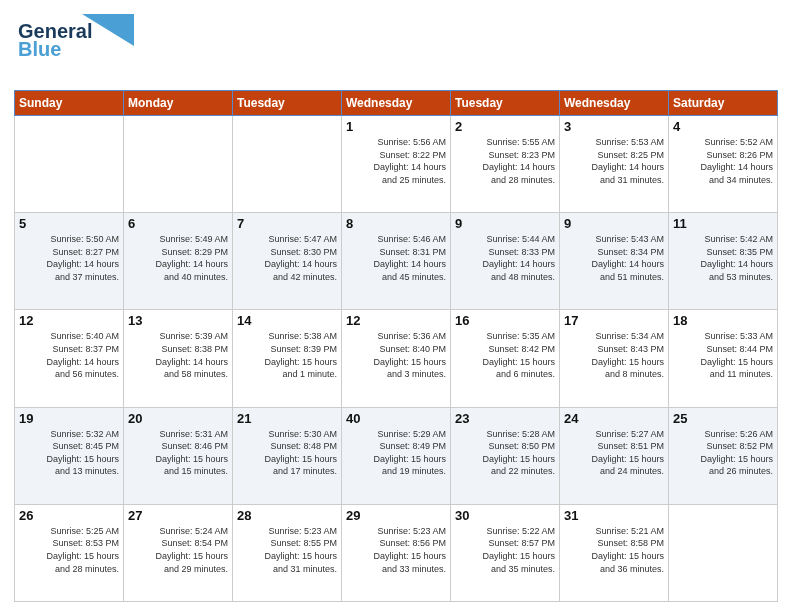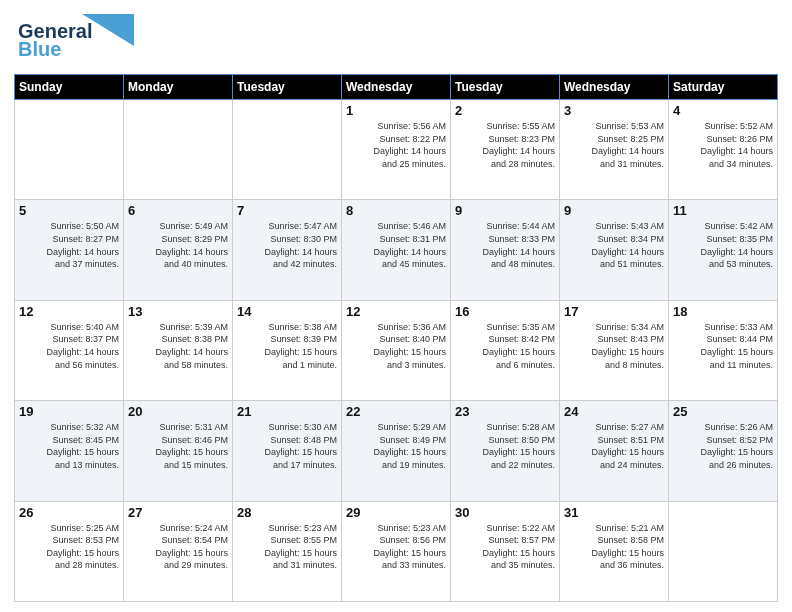--- a/index.html
+++ b/index.html
@@ -14,21 +14,21 @@
       width: 792px;
       height: 612px;
       padding: 10px 14px 10px 14px;
       display: flex;
       flex-direction: column;
     }
     .header {
       display: flex;
       justify-content: space-between;
       align-items: flex-start;
-      margin-bottom: 8px;
+      margin-bottom: 24px;
     }
     .logo-wrapper {
       position: relative;
       display: inline-block;
     }
     .title-block {
       text-align: right;
     }
     .month-year {
       font-size: 36px;
@@ -40,21 +40,21 @@
       font-size: 14px;
       color: #333;
     }
     .calendar {
       flex: 1;
       border-collapse: collapse;
       width: 100%;
       table-layout: fixed;
     }
     .calendar th {
-      background: #000000;
+      background: #c2410c;
       color: #fff;
       font-size: 12px;
       font-weight: bold;
       padding: 5px 4px;
       text-align: left;
       border: 1px solid #5588cc;
     }
     .calendar td {
       border: 1px solid #ccc;
       vertical-align: top;
@@ -208,21 +208,21 @@
           </td>
           <td>
             <div class="day-num">20</div>
             <div class="cell-info">Sunrise: 5:31 AM<br>Sunset: 8:46 PM<br>Daylight: 15 hours<br>and 15 minutes.</div>
           </td>
           <td>
             <div class="day-num">21</div>
             <div class="cell-info">Sunrise: 5:30 AM<br>Sunset: 8:48 PM<br>Daylight: 15 hours<br>and 17 minutes.</div>
           </td>
           <td>
-            <div class="day-num">22</div>
+            <div class="day-num">40</div>
             <div class="cell-info">Sunrise: 5:29 AM<br>Sunset: 8:49 PM<br>Daylight: 15 hours<br>and 19 minutes.</div>
           </td>
           <td>
             <div class="day-num">23</div>
             <div class="cell-info">Sunrise: 5:28 AM<br>Sunset: 8:50 PM<br>Daylight: 15 hours<br>and 22 minutes.</div>
           </td>
           <td>
             <div class="day-num">24</div>
             <div class="cell-info">Sunrise: 5:27 AM<br>Sunset: 8:51 PM<br>Daylight: 15 hours<br>and 24 minutes.</div>
           </td>

